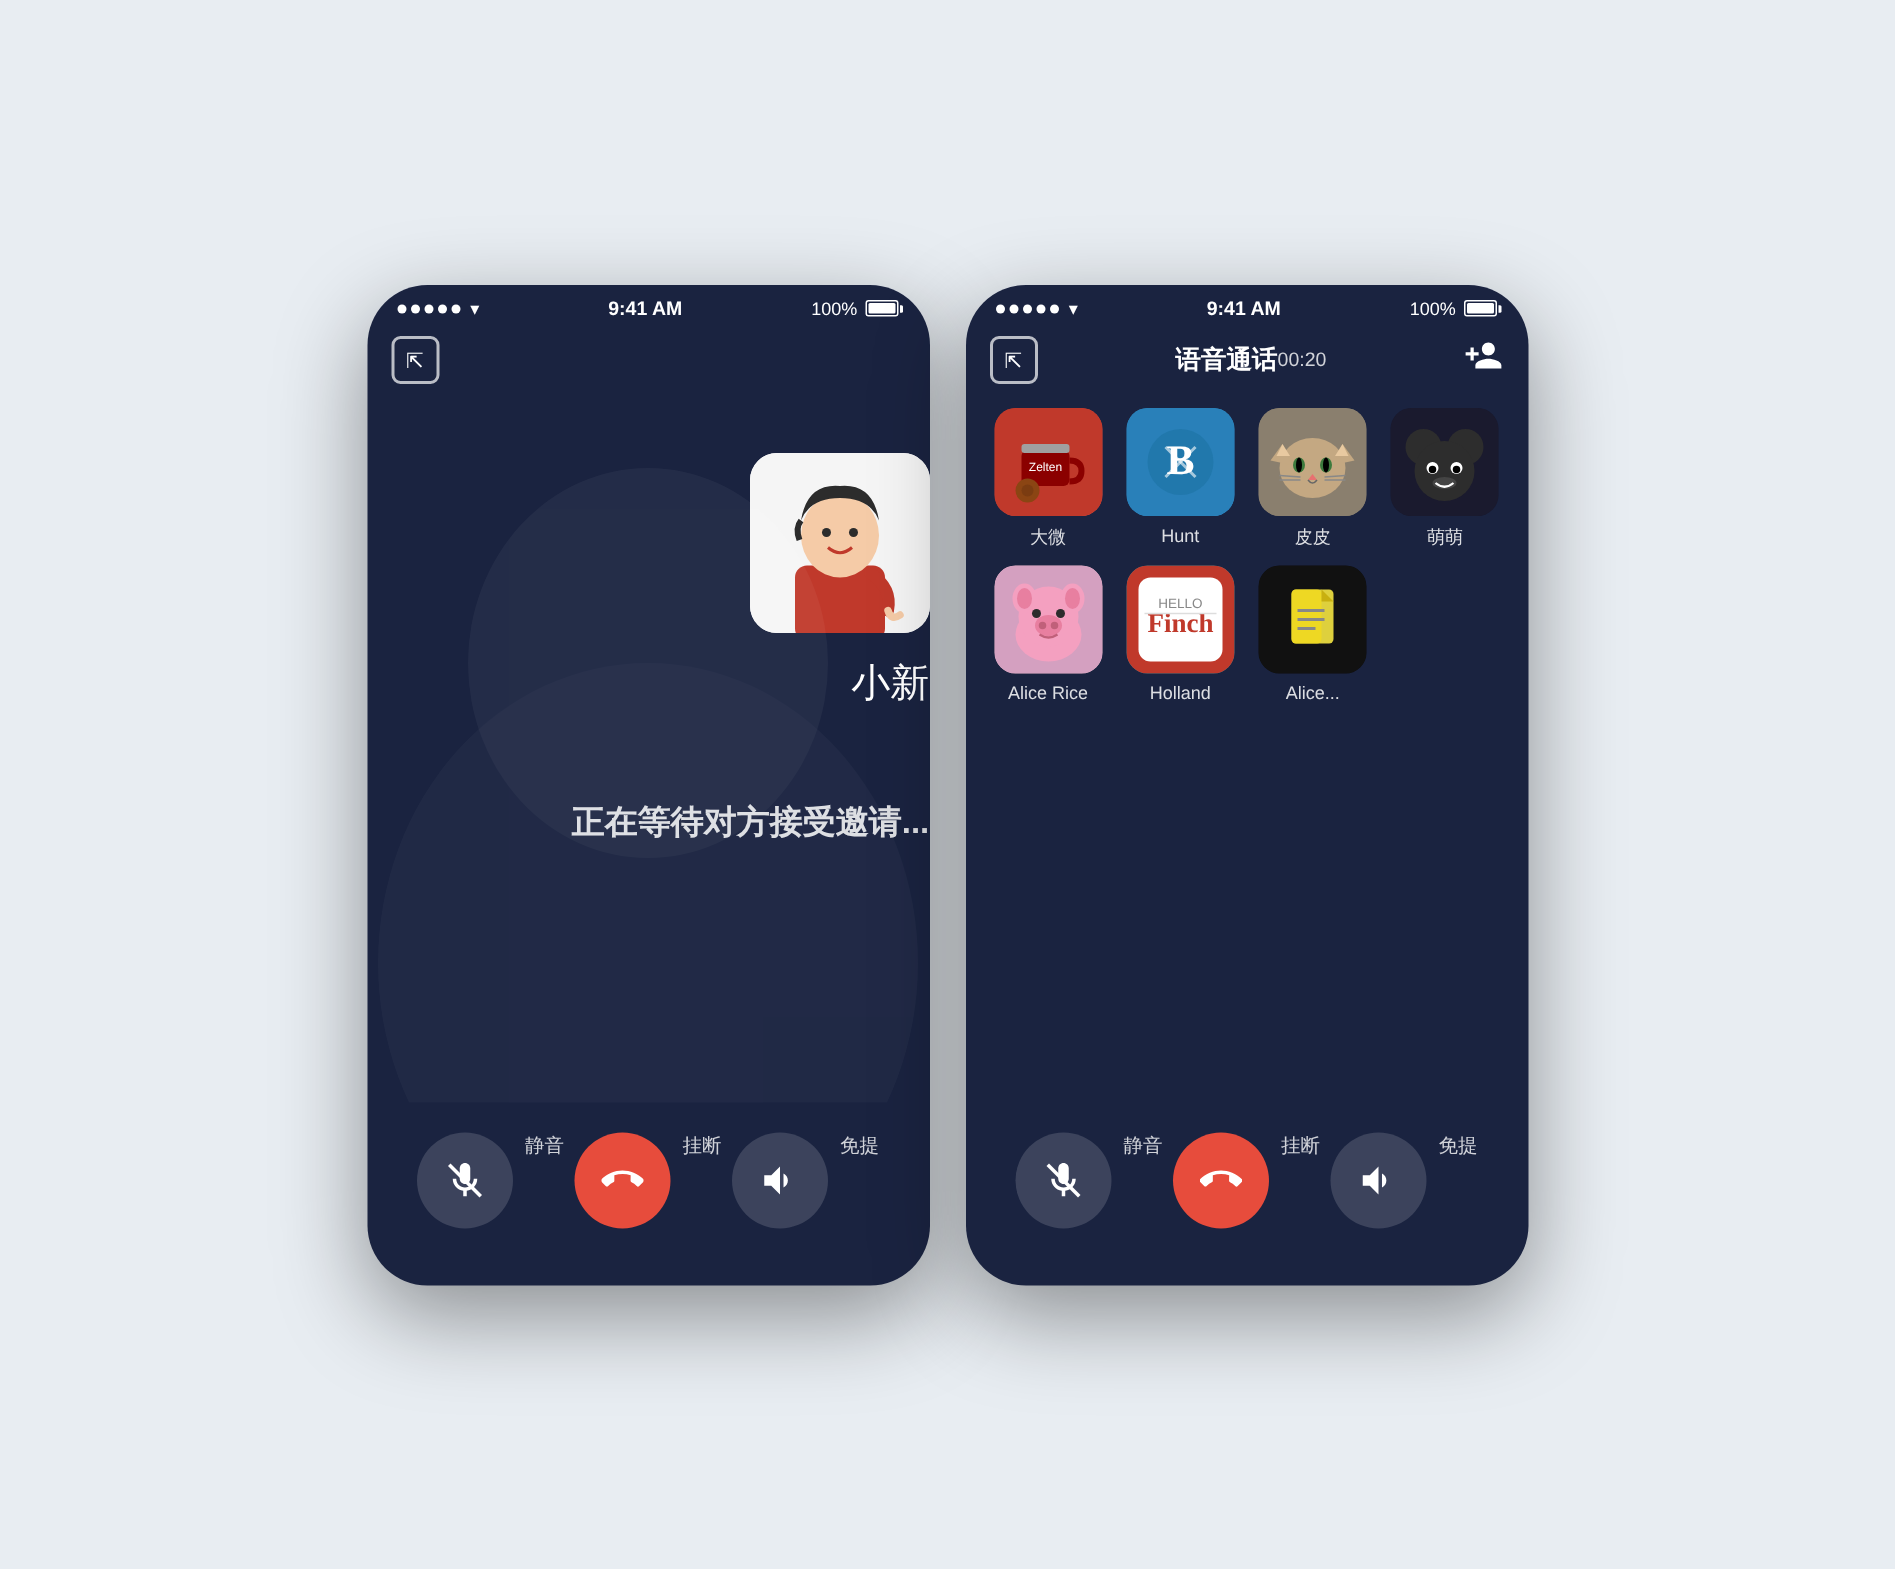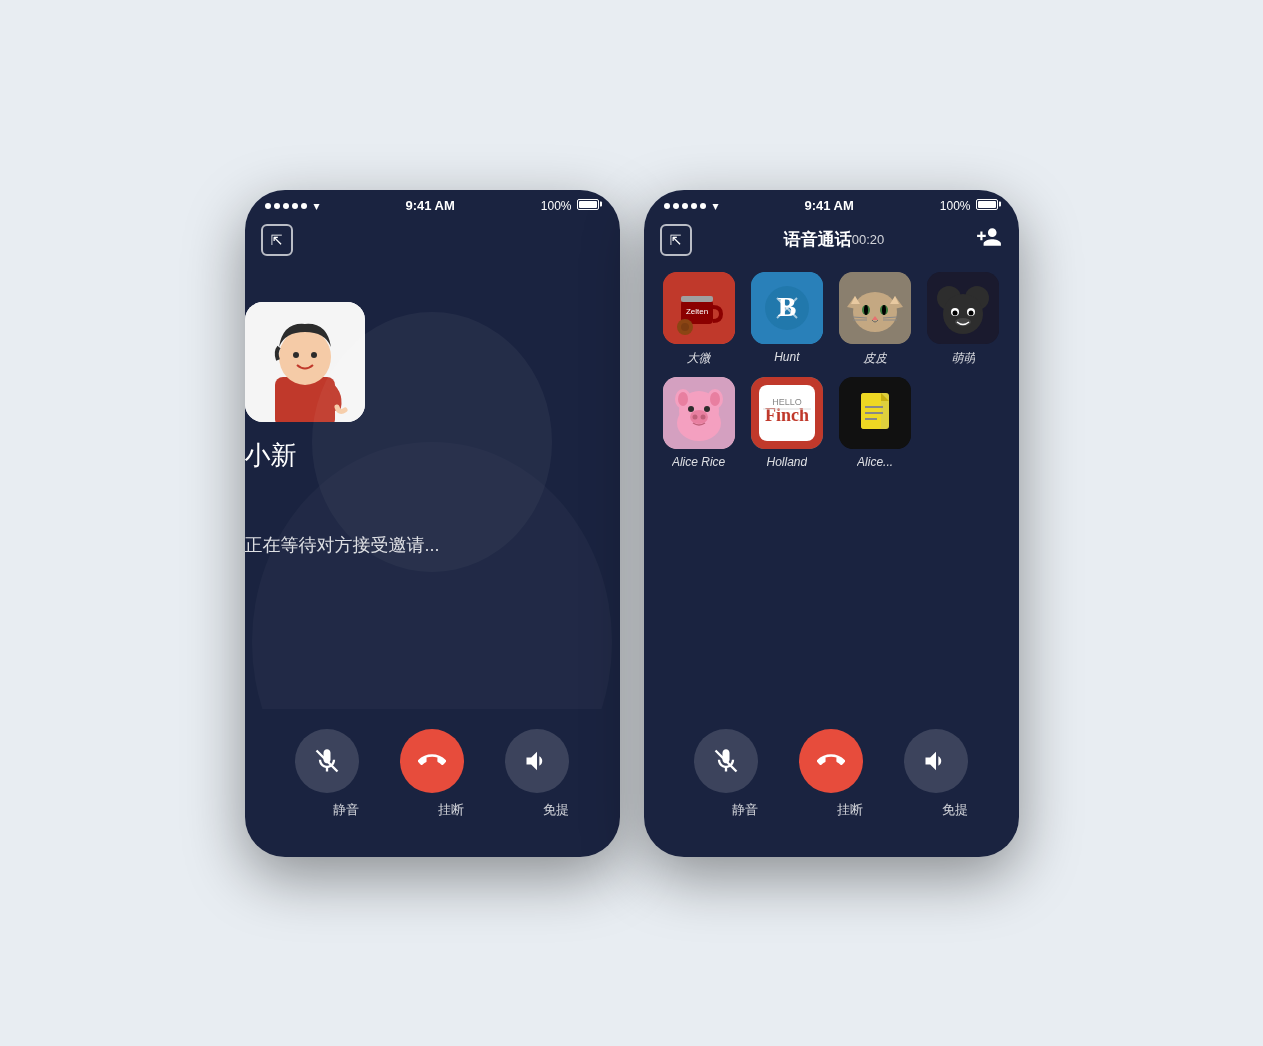--- a/index.html
+++ b/index.html
@@ -52,21 +52,21 @@
       font-size: 12px;
       margin-left: 4px;
     }
     .status-time {
       color: white;
       font-size: 13px;
       font-weight: 600;
     }
     .status-right {
       display: flex;
-      align-items: flex-start;
+      align-items: center;
       gap: 4px;
       color: white;
       font-size: 12px;
     }
     .battery {
       display: inline-block;
       width: 22px;
       height: 11px;
       border: 1.5px solid white;
       border-radius: 2px;
@@ -126,21 +126,21 @@
     }
     .nav-title-block {
       display: flex;
       align-items: center;
     }
     
     .calling-content {
       flex: 1;
       display: flex;
       flex-direction: column;
-      align-items: flex-start;
+      align-items: flex-end;
       padding-top: 40px;
       position: relative;
     }
     .avatar-container {
       width: 120px;
       height: 120px;
       background: white;
       border-radius: 18px;
       overflow: hidden;
       display: flex;
@@ -153,21 +153,22 @@
       height: 100%;
     }
     .contact-name {
       color: white;
       font-size: 26px;
       font-weight: 300;
       margin-bottom: 60px;
     }
     .status-text {
       color: rgba(255,255,255,0.85);
-      font-size: 18px;
+      font-size: 22px;
+      font-weight: bold;
     }
     
     .bg-silhouette {
       position: absolute;
       top: 0;
       left: 0;
       right: 0;
       bottom: 0;
       pointer-events: none;
       opacity: 0.15;
@@ -179,22 +180,22 @@
       flex-shrink: 0;
     }
     .controls-row {
       display: flex;
       justify-content: space-around;
       align-items: center;
       margin-bottom: 8px;
     }
     .control-item {
       display: flex;
-      flex-direction: column;
-      align-items: flex-end;
+      flex-direction: row;
+      align-items: flex-start;
       gap: 8px;
     }
     .ctrl-btn {
       width: 64px;
       height: 64px;
       border-radius: 50%;
       background: rgba(255,255,255,0.15);
       display: flex;
       align-items: center;
       justify-content: center;
@@ -242,21 +243,20 @@
       font-size: 28px;
     }
     .participant-name {
       color: rgba(255,255,255,0.85);
       font-size: 12px;
       text-align: center;
       max-width: 72px;
       overflow: hidden;
       text-overflow: ellipsis;
       white-space: nowrap;
-      font-style: italic;
     }
     
     .av-dawai { background: linear-gradient(135deg, #c0392b, #e74c3c); }
     .av-hunt { background: linear-gradient(135deg, #2980b9, #3498db); }
   </style>
 </head>
 <body>
 
 <div class="container">
 

